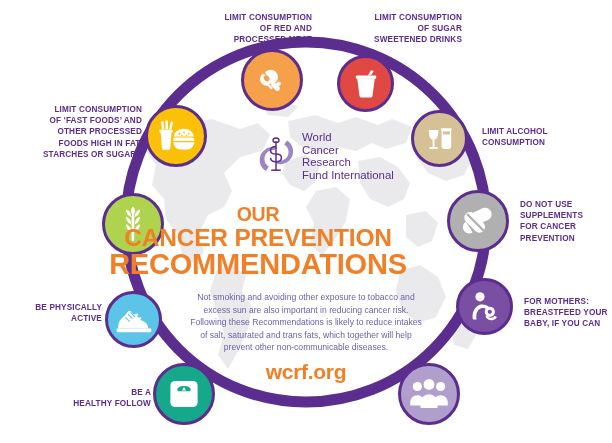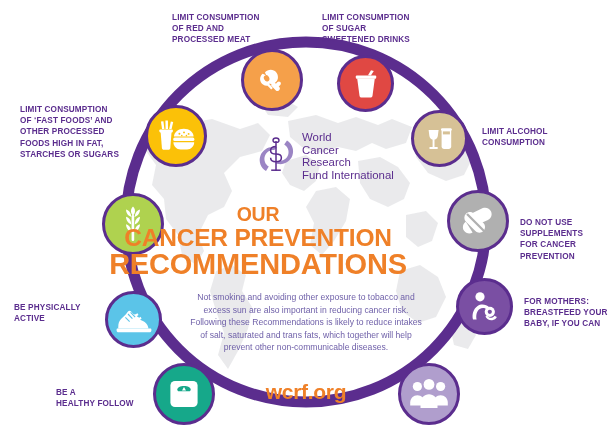--- a/index.html
+++ b/index.html
@@ -40,21 +40,21 @@
   
   .label {
     position: absolute;
     color: #5b2d8e;
     font-weight: bold;
     font-size: 8.2px;
     line-height: 11.2px;
     letter-spacing: 0.15px;
     white-space: pre-line;
   }
-  .lbl-center { text-align: left; }
+  .lbl-center { text-align: right; }
   .lbl-right  { text-align: left; }
   
   .logo-wrap {
     position: absolute;
     left: 256px; top: 131px;
     display: flex; align-items: center; gap: 6px;
   }
   .logo-mark { width: 40px; height: 44px; flex: none; }
   .logo-text {
     color: #5b2d8e;
@@ -78,21 +78,21 @@
     position: absolute;
     left: 171px; top: 291px; width: 270px;
     text-align: center;
     color: #6e5fa8;
     font-size: 8.6px;
     line-height: 12.6px;
     white-space: pre-line;
   }
   .url {
     position: absolute;
-    left: 0; top: 380px; width: 612px;
+    left: 0; top: 360px; width: 612px;
     text-align: center;
     color: #ef8028;
     font-weight: bold;
     font-size: 21px;
     letter-spacing: -0.3px;
   }
 </style>
 </head>
 <body>
 
@@ -172,21 +172,21 @@
     <svg width="38" height="38" viewBox="0 0 38 38">
       <g fill="#ffffff">
         <path d="M22.7 5.5c3.0-1.6 6.8-0.7 8.6 2.2 1.9 3.0 1.0 6.9-1.9 8.8l-10.0 6.4-6.7-10.9z" transform="rotate(8 19 14)"></path>
         <path d="M7.0 20.0l6.6 10.6c-3.0 1.7-6.8 0.8-8.7-2.1-1.9-3.0-1.0-6.9 2.0-8.8z"></path>
         <path d="M5.0 14.7c2.2-2.2 5.8-2.2 8.0 0l9.4 9.4c2.2 2.2 2.2 5.8 0 8.0-2.2 2.2-5.8 2.2-8.0 0
                  l-9.4-9.4c-2.2-2.2-2.2-5.8 0-8.0z" transform="translate(2,-3)"></path>
       </g>
       <path d="M8.0 12.0 L25.5 29.5" stroke="#b0b0b0" stroke-width="2.3" fill="none"></path>
     </svg>
   </div>
-  <div class="label lbl-right" style="left:520px; top:217px; width:92px;">DO NOT USE
+  <div class="label lbl-right" style="left:520px; top:199px; width:92px;">DO NOT USE
 SUPPLEMENTS
 FOR CANCER
 PREVENTION</div>
 
   <div class="node" style="left:456px; top:278px; width:57px; height:57px; background:#7a4fa3;">
     <svg width="36" height="36" viewBox="0 0 36 36">
       <g fill="#ffffff">
         <circle cx="13.0" cy="7.8" r="4.6"></circle>
         <path d="M6.0 30.5c-1.3-5.0 0.4-11.0 4.6-13.6 3.6-2.3 8.6-1.6 11.6 1.3l-2.0 2.4
                  c-2.0-1.8-5.2-2.1-7.5-0.6-2.8 1.8-4.0 6.2-3.1 10.5z"></path>

